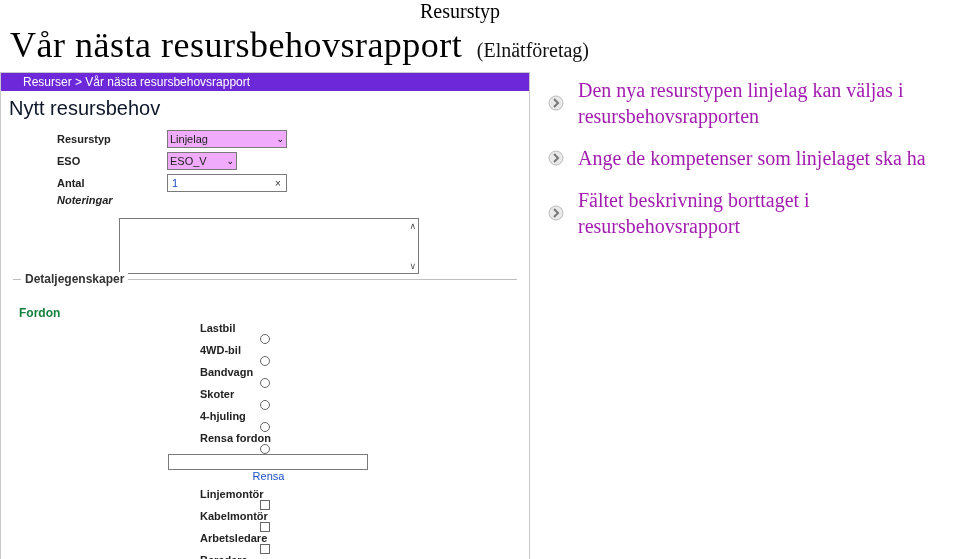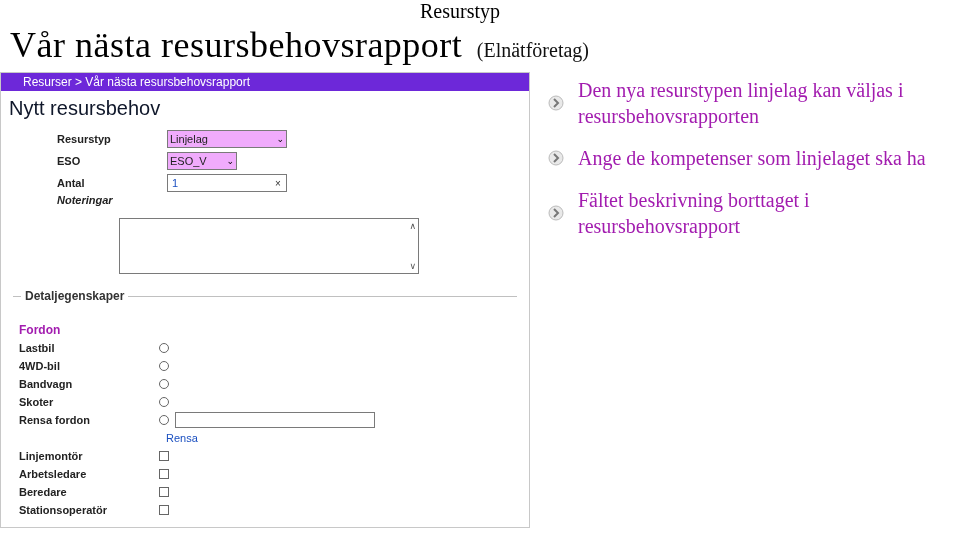--- a/index.html
+++ b/index.html
@@ -26,22 +26,22 @@
   .numbox { border:1px solid #7a7a7a; height:18px; width:120px; display:flex; align-items:center; background:#fff; }
   .numbox .val { flex:1; padding:0 4px; color:#1a4fc0; font-size:11px; }
   .numbox .x { width:16px; text-align:center; color:#333; font-size:10px; cursor:pointer; }
   .textarea { border:1px solid #7a7a7a; height:56px; width:300px; margin-left:110px; margin-top:2px; background:#fff; position:relative; }
   .textarea .arrow-up, .textarea .arrow-down { position:absolute; right:2px; font-size:9px; color:#555; }
   .textarea .arrow-up { top:2px; } .textarea .arrow-down { bottom:2px; }
 
   .fieldset { border:1px solid #c0c0c0; margin:8px 4px 0 4px; padding:6px 8px 2px 8px; }
   .fieldset .legend { position:relative; top:-14px; background:#fff; display:inline-block; padding:0 4px; font-size:12px; font-weight:bold; color:#333; }
 
-  .subhead { font-weight:bold; font-size:12px; color:#a21caf; margin:4px 0 2px 10px; }
-  .opt-row { display:flex; align-items:center; min-height:18px; font-size:11px; }
+  .subhead { font-weight:bold; font-size:12px; color:#15803d; margin:4px 0 2px 10px; }
+  .opt-row { display:flex; align-items:center; min-height:18px; font-size:11px;flex-direction:column; }
   .opt-row .olbl { width:150px; padding-left:10px; color:#222; font-weight:bold; font-size:11px;}
   .radio { width:10px; height:10px; border:1px solid #666; border-radius:50%; background:#fff; display:inline-block; }
   .checkbox { width:10px; height:10px; border:1px solid #666; background:#fff; display:inline-block; }
   .inline-input { border:1px solid #7a7a7a; height:16px; width:200px; background:#fff; margin-left:6px; }
   .link { color:#1a4fc0; font-size:11px; margin-left:7px; }
 
   .bullets { list-style:none; padding:0; margin:0; }
   .bullets li { display:flex; align-items:center; margin:0 0 16px 0; font-size:20px; font-family: Georgia, 'Times New Roman', serif; color:#a21caf; line-height:1.3; }
   .bullet-ico { flex:0 0 20px; height:20px; margin-right:10px; margin-top:4px; }
   .bullet-ico svg { display:block; }
@@ -89,21 +89,21 @@
           </div>
         </div>
         <div class="row" style="align-items:flex-start;font-style:italic;">
           <div class="lbl">Noteringar</div>
         </div>
         <div class="textarea">
           <span class="arrow-up">∧</span>
           <span class="arrow-down">∨</span>
         </div>
 
-        <div class="fieldset" style="border-bottom:none;border-left:none;border-right:none;margin-top:22px;">
+        <div class="fieldset" style="border-bottom:none;border-left:none;border-right:none;margin-top:5px;">
           <span class="legend">Detaljegenskaper</span>
         </div>
 
         <div class="subhead">Fordon</div>
         <div class="opt-row">
             <span class="olbl">Lastbil</span>
             <span class="radio"></span>
           </div>
         <div class="opt-row">
             <span class="olbl">4WD-bil</span>
@@ -111,31 +111,39 @@
           </div>
         <div class="opt-row">
             <span class="olbl">Bandvagn</span>
             <span class="radio"></span>
           </div>
         <div class="opt-row">
             <span class="olbl">Skoter</span>
             <span class="radio"></span>
           </div>
         <div class="opt-row">
+            <span class="olbl">4-hjuling</span>
+            <span class="radio"></span>
+          </div>
+        <div class="opt-row">
           <span class="olbl">Rensa fordon</span>
           <span class="radio"></span>
           <span class="inline-input"></span>
         </div>
         <div class="opt-row">
             <span class="olbl"></span>
             <span class="link">Rensa</span>
           </div>
 
         <div class="opt-row">
             <span class="olbl">Linjemontör</span>
+            <span class="checkbox"></span>
+          </div>
+        <div class="opt-row">
+            <span class="olbl">Kabelmontör</span>
             <span class="checkbox"></span>
           </div>
         <div class="opt-row">
             <span class="olbl">Arbetsledare</span>
             <span class="checkbox"></span>
           </div>
         <div class="opt-row">
             <span class="olbl">Beredare</span>
             <span class="checkbox"></span>
           </div>

